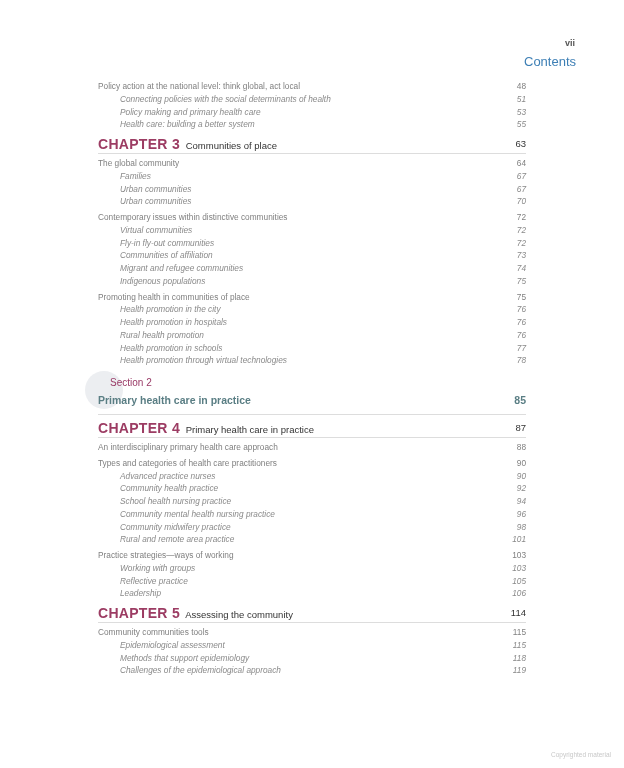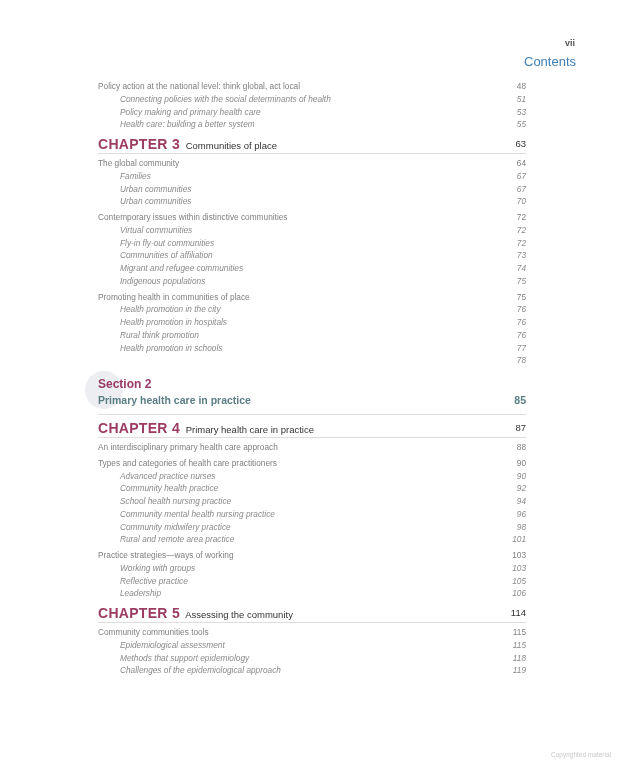--- a/index.html
+++ b/index.html
@@ -19,21 +19,21 @@
     .row.main { color: #808080; text-align: right; }
     .row.sub { color: #8a8a8a; }
 
     .chapter { position: relative; height: 20px; font-size: 9.5px; line-height: 20px; color: #333; border-bottom: 0.6px solid #ddd; margin: 3px 0 3px 0; }
     .chapter .label { position: absolute; left: 0; }
     .chapter .chap-num { color: #9c3c63; font-weight: bold; font-size: 14px; letter-spacing: 0.3px; margin-right: 3px; text-align: center; }
     .chapter .page { position: absolute; right: 0; color: #333; }
 
     .section { position: relative; height: 40px; margin-top: 8px; border-bottom: 0.6px solid #ddd; }
     .section-circle { position: absolute; left: -13px; top: -4px; width: 38px; height: 38px; border-radius: 50%; background: #eceef1; }
-    .section-num { position: absolute; left: 0; top: 2px; font-size: 12px; font-weight: bold; color: #993a66; }
+    .section-num { position: absolute; left: 12px; top: 2px; font-size: 10px; font-weight: normal; color: #993a66; }
     .section-title { position: absolute; left: 0; top: 19px; font-size: 10.5px; font-weight: bold; color: #5a7e84; }
     .section-page { position: absolute; right: 0; top: 19px; font-size: 10.5px; font-weight: bold; color: #5a7e84; padding-left: 16px; }
 
     .gap { height: 3px; }
 
     .footer-mark { position: absolute; left: 551px; top: 751px; font-size: 6.5px; color: #c8c8c8; }
   </style>
 </head>
 <body>
 
@@ -116,28 +116,29 @@
       </div>
       <div class="row sub">
         <span class="label">Health promotion in the city</span>
         <span class="page">76</span>
       </div>
       <div class="row sub">
         <span class="label">Health promotion in hospitals</span>
         <span class="page">76</span>
       </div>
       <div class="row sub">
-        <span class="label">Rural think promotion</span>
+        <span class="label">Rural health promotion</span>
         <span class="page">76</span>
       </div>
       <div class="row sub">
         <span class="label">Health promotion in schools</span>
         <span class="page">77</span>
       </div>
       <div class="row sub">
+        <span class="label">Health promotion through virtual technologies</span>
         <span class="page">78</span>
       </div>
     </div>
 
   <div class="section">
     <div class="section-circle"></div>
     <span class="section-num">Section 2</span>
     <span class="section-title">Primary health care in practice</span>
     <span class="section-page">85</span>
   </div>

